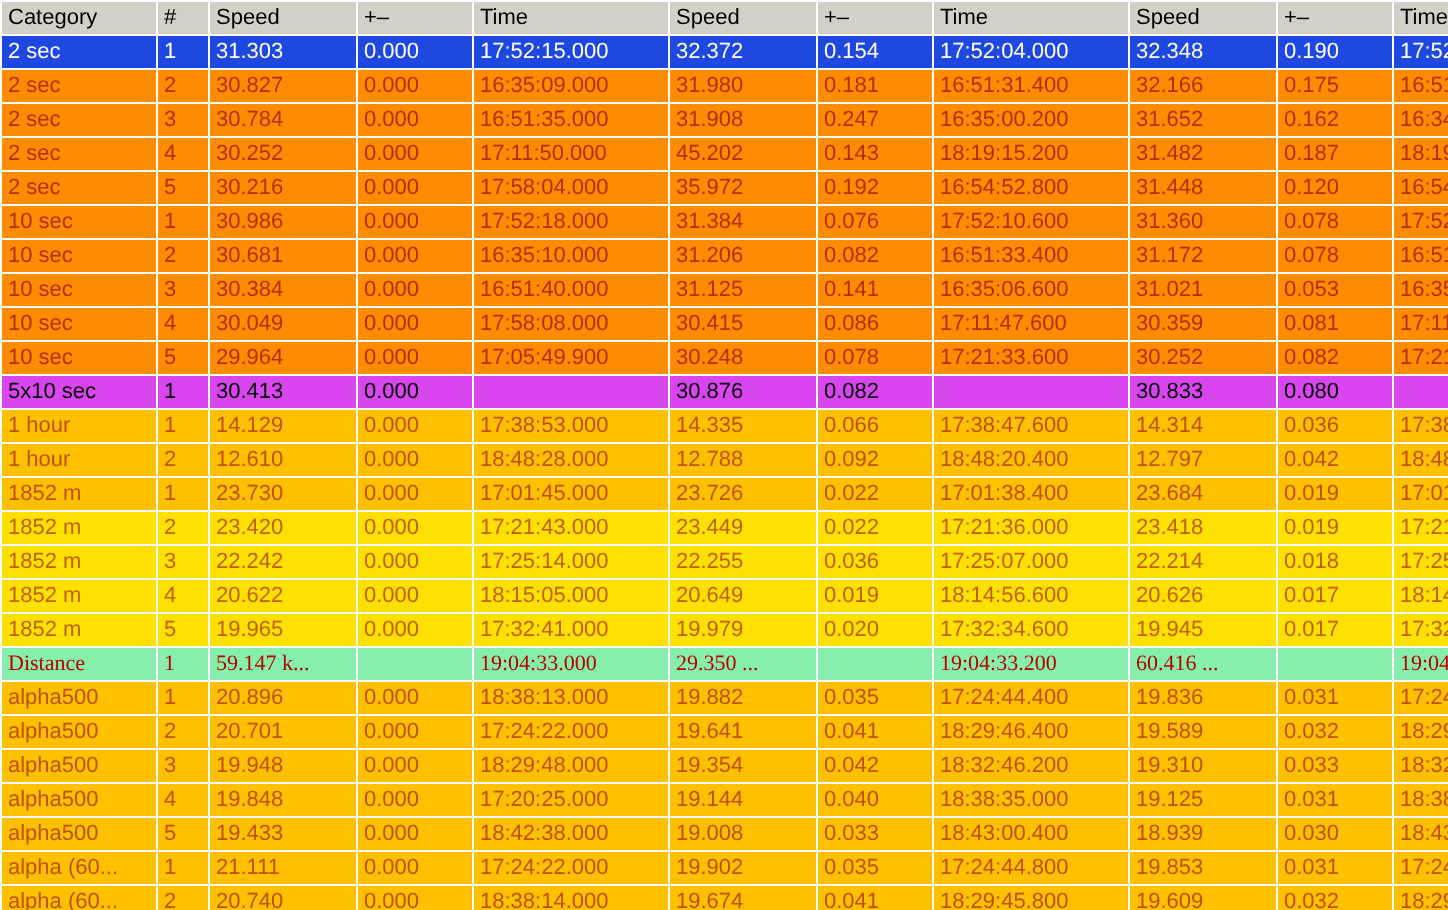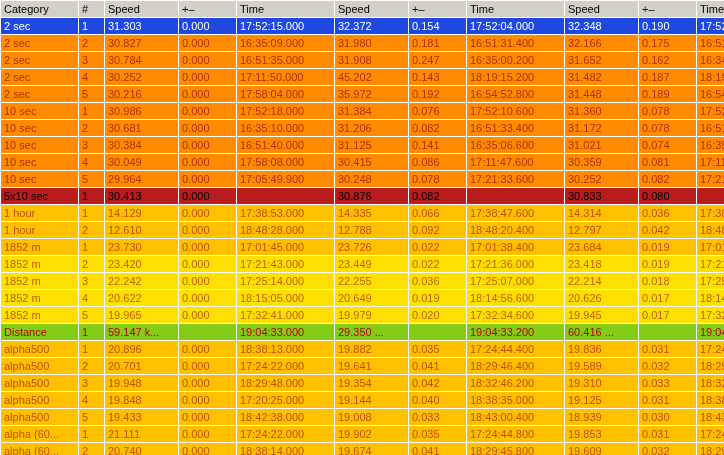--- a/index.html
+++ b/index.html
@@ -43,22 +43,22 @@
   col.c-pm3   { width: 58px; }
   col.c-tm3   { width: 98px; }
 
   thead td {
     background: #d4d0c8;
     color: #000000;
     margin-left: 16px;
   }
   tr.r-blue td    { background: #1f48e0; color: #ffffff; }
   tr.r-orange td  { background: #ff8c00; color: #b03000; }
-  tr.r-white td   { background: #b91c1c; color: #000000; }
-  tr.r-red td     { background: #84cc16; color: #b80000; }
+  tr.r-white td   { background: #d946ef; color: #000000; }
+  tr.r-red td     { background: #86efac; color: #b80000; font-family: Liberation Serif, serif; }
   tr.r-gold td    { background: #ffc000; color: #c05000; }
   tr.r-yellow td  { background: #ffe000; color: #c06000; }
 
   td.bold { font-weight: bold; }
   
 </style>
 </head>
 <body>
 
 <table class="grid">
@@ -146,21 +146,21 @@
       <tr class="r-orange">
         <td class="bold">2 sec</td>
         <td>5</td>
         <td class="bold">30.216</td>
         <td>0.000</td>
         <td>17:58:04.000</td>
         <td>35.972</td>
         <td>0.192</td>
         <td>16:54:52.800</td>
         <td>31.448</td>
-        <td>0.189</td>
+        <td>0.120</td>
         <td>16:54:52.600</td>
       </tr>
       <tr class="r-orange">
         <td class="bold">10 sec</td>
         <td>1</td>
         <td class="bold">30.986</td>
         <td>0.000</td>
         <td>17:52:18.000</td>
         <td>31.384</td>
         <td>0.076</td>
@@ -185,21 +185,21 @@
       <tr class="r-orange">
         <td class="bold">10 sec</td>
         <td>3</td>
         <td class="bold">30.384</td>
         <td>0.000</td>
         <td>16:51:40.000</td>
         <td>31.125</td>
         <td>0.141</td>
         <td>16:35:06.600</td>
         <td>31.021</td>
-        <td>0.074</td>
+        <td>0.053</td>
         <td>16:35:06.600</td>
       </tr>
       <tr class="r-orange">
         <td class="bold">10 sec</td>
         <td>4</td>
         <td class="bold">30.049</td>
         <td>0.000</td>
         <td>17:58:08.000</td>
         <td>30.415</td>
         <td>0.086</td>

